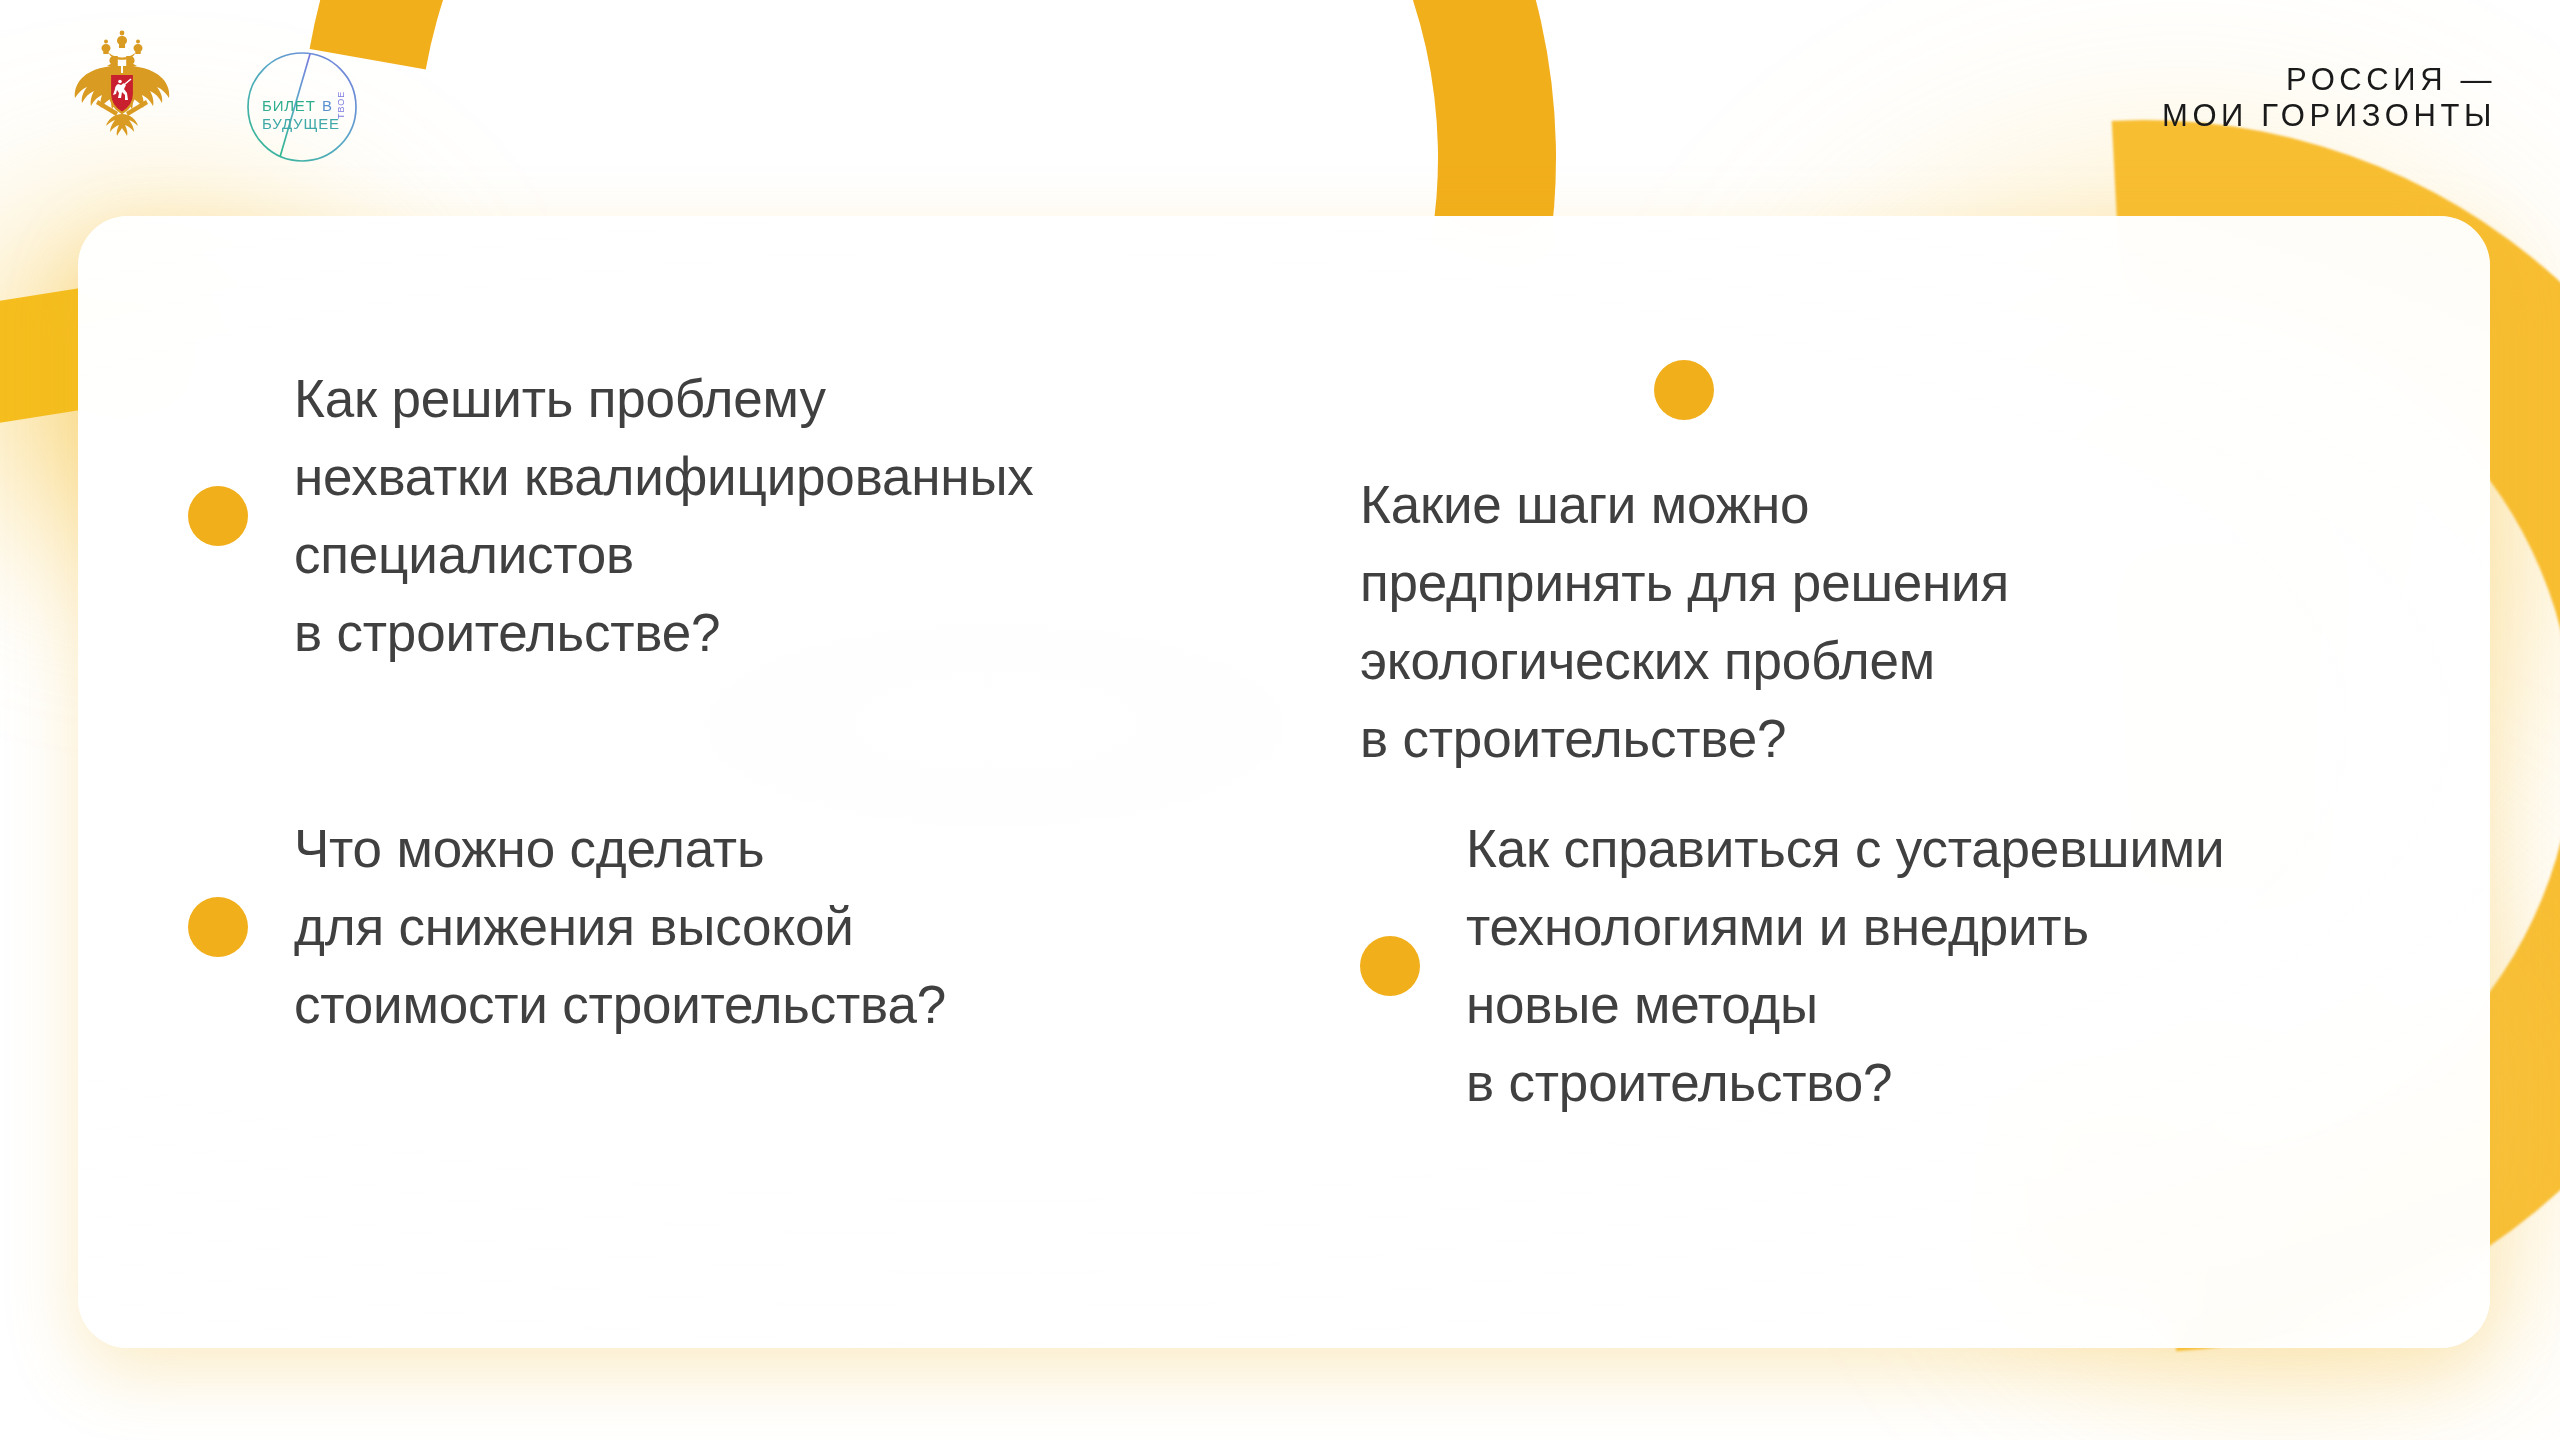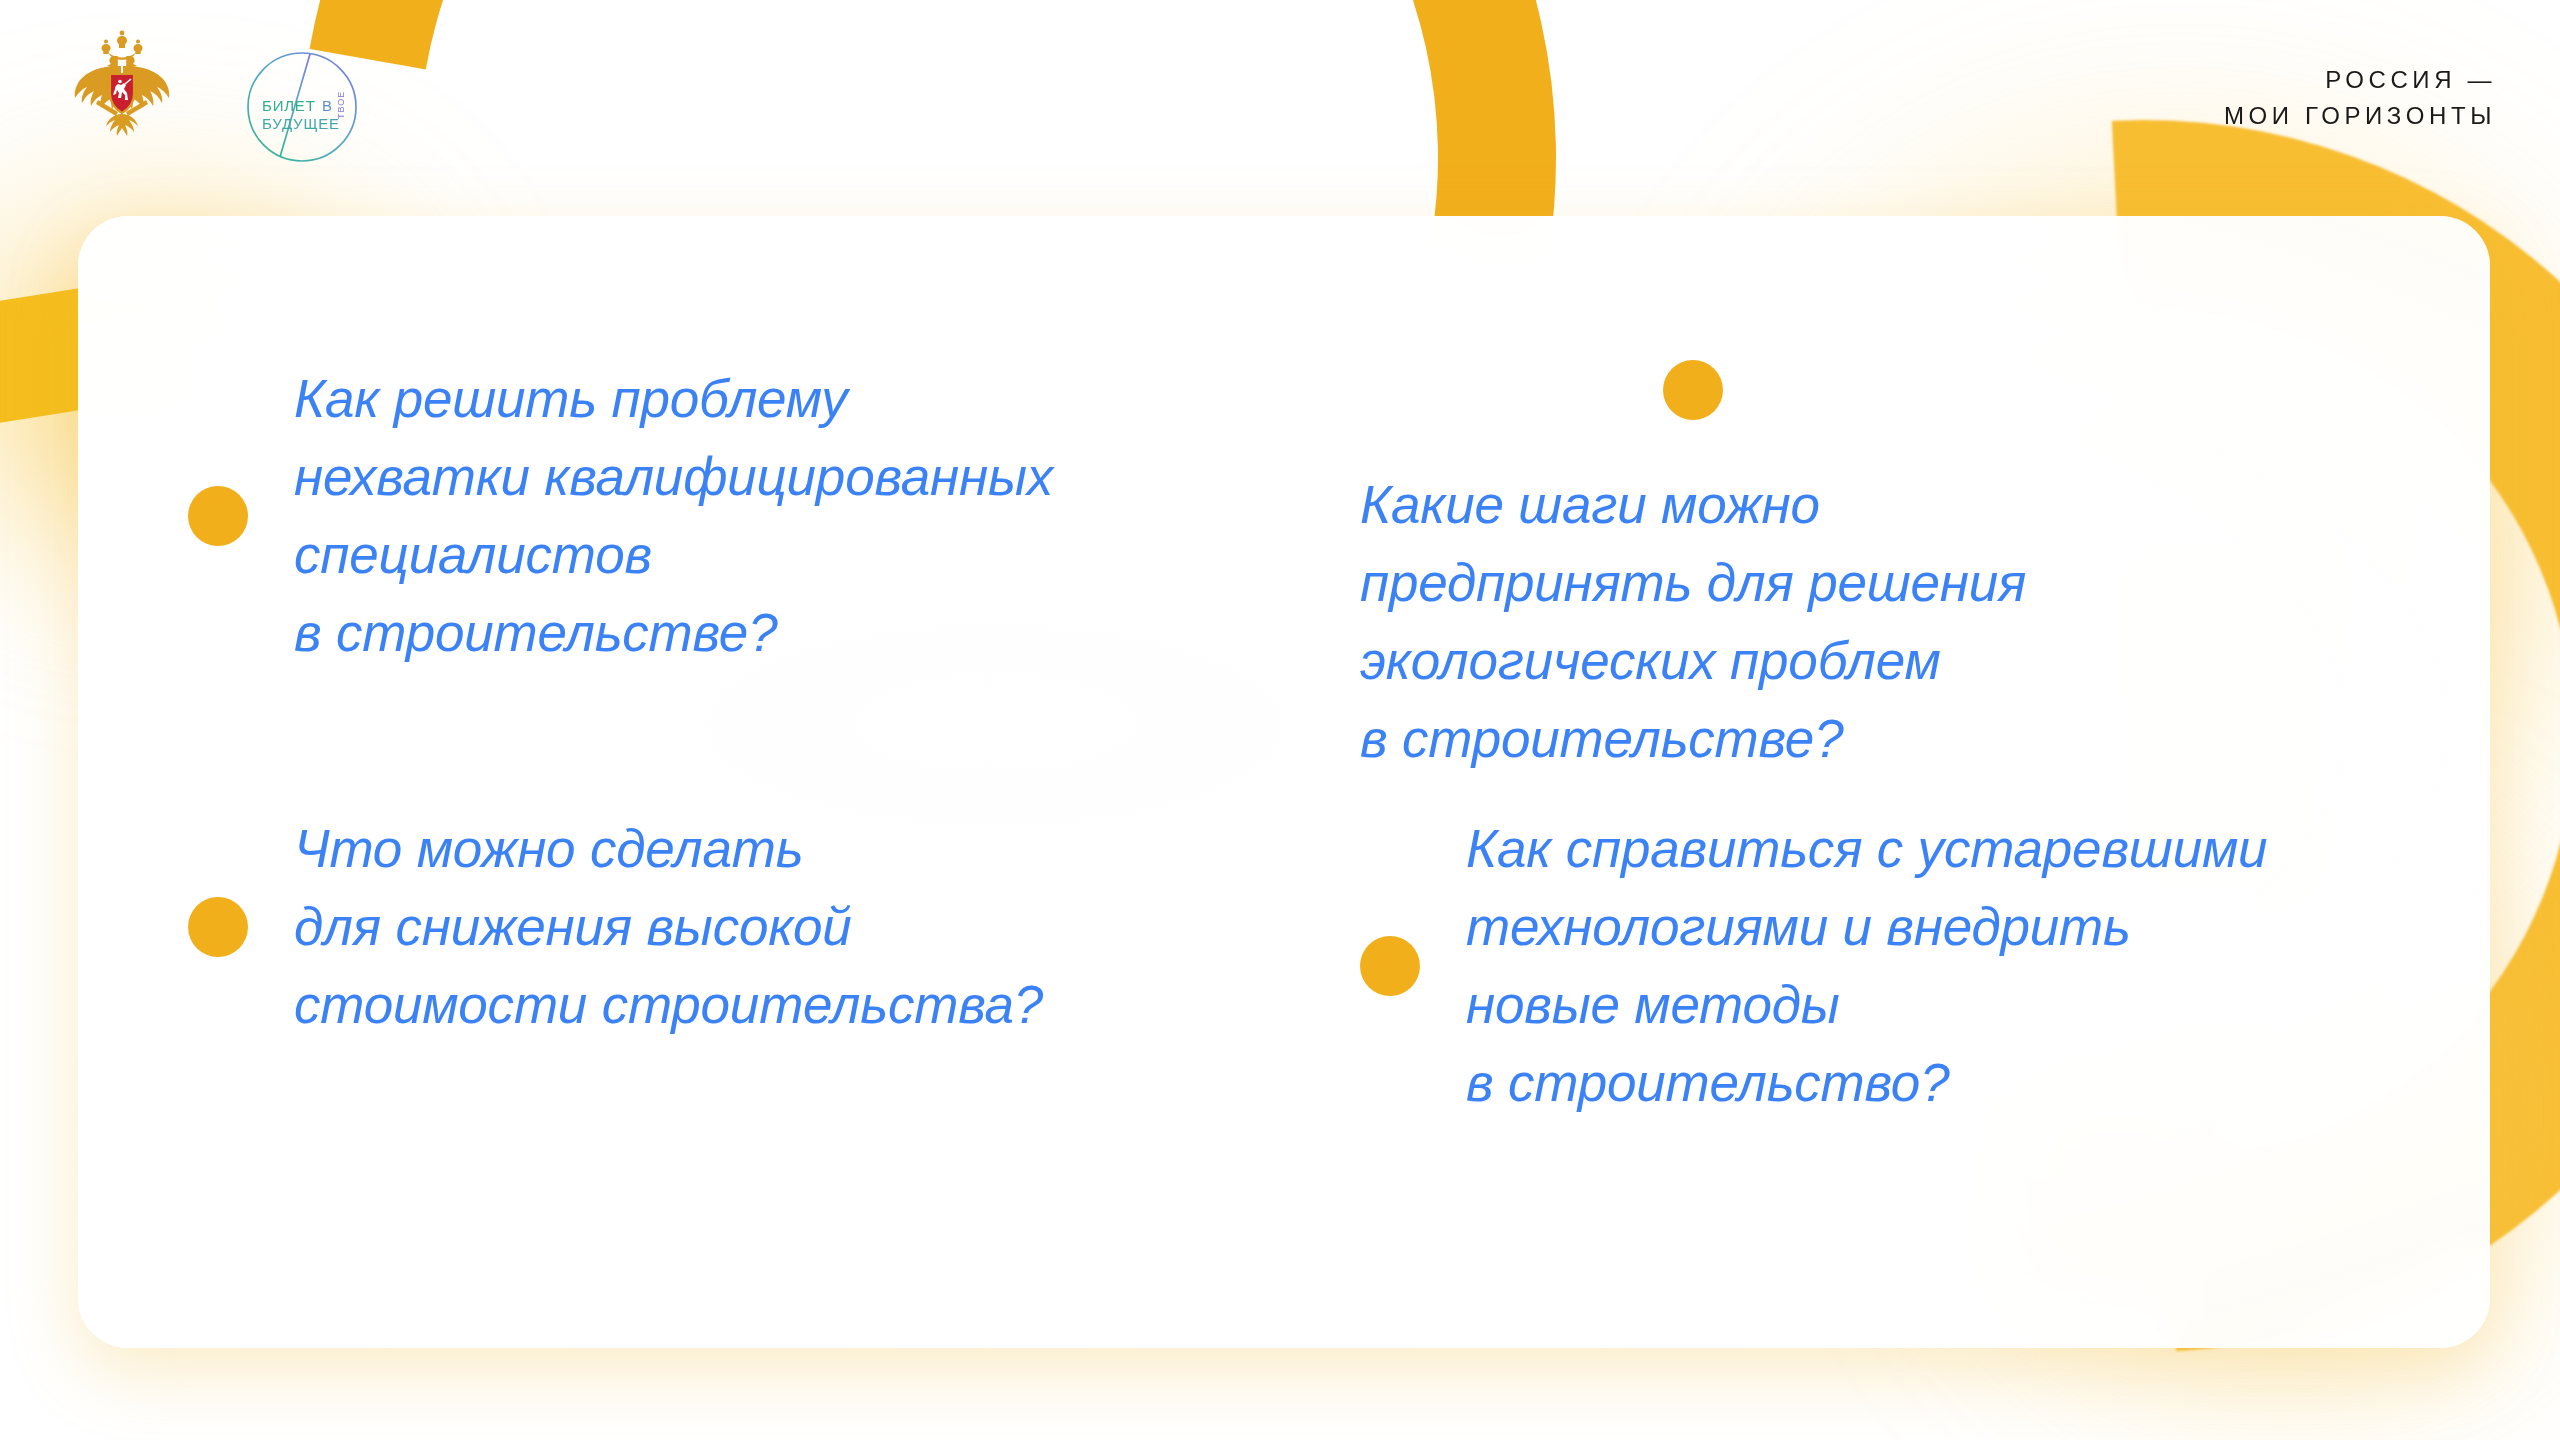--- a/index.html
+++ b/index.html
@@ -153,21 +153,21 @@
     top: 41px;
     width: 132px;
     height: 132px;
   }
   .brand-line {
     position: absolute;
     right: 64px;
     top: 62px;
     text-align: right;
     color: #1A1A1A;
-    font-size: 24px;
+    font-size: 31px;
     font-weight: 500;
     letter-spacing: 4.6px;
     line-height: 36px;
     white-space: pre-line;
   }
 
   
   .questions {
     position: absolute;
     left: 0; top: 0;
@@ -182,27 +182,26 @@
     gap: 46px;
   }
   .bullet {
     flex: 0 0 auto;
     width: 60px;
     height: 60px;
     border-radius: 50%;
     background: #F2AF1C;
   }
   .qtext {
-    color: #3b82f6;
+    color: #404040;
     font-size: 53px;
     line-height: 78px;
     font-weight: 400;
     letter-spacing: -0.2px;
     white-space: pre-line;
-    font-style: italic;
   }
 
   .q1 { left: 188px;  top: 360px; }
   .q2 { left: 1360px; top: 360px; flex-direction: column; }
   .q3 { left: 188px;  top: 810px; }
   .q4 { left: 1360px; top: 810px; }
 </style>
 </head>
 <body>
 

